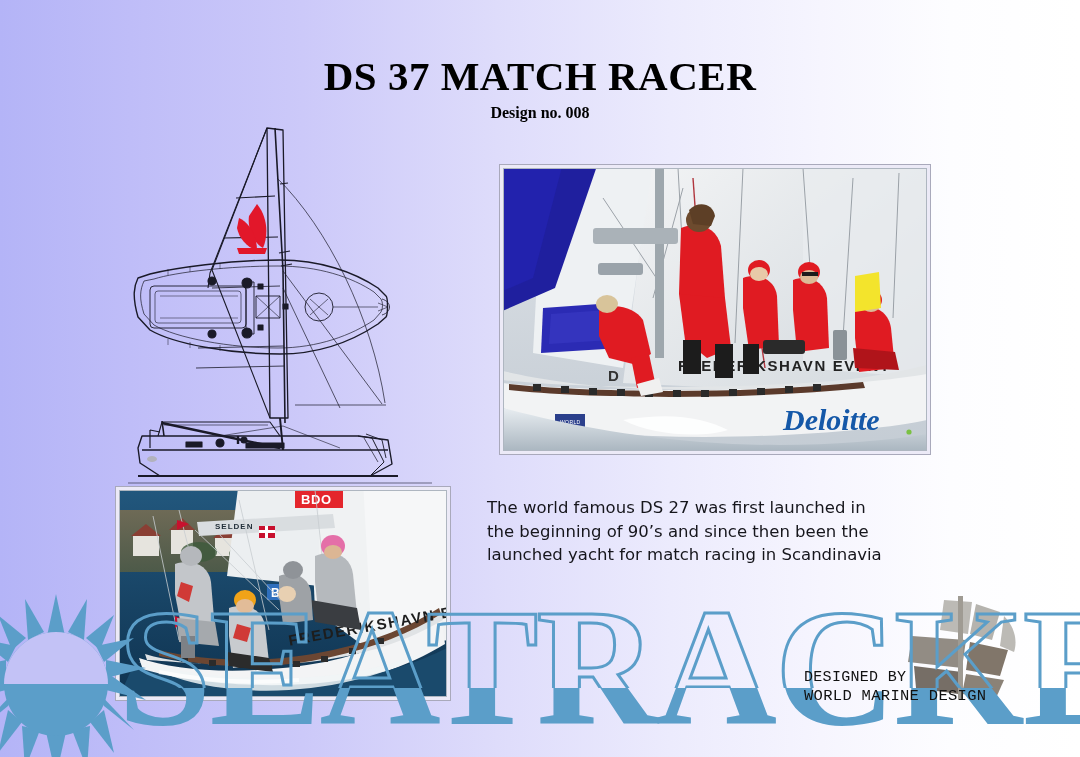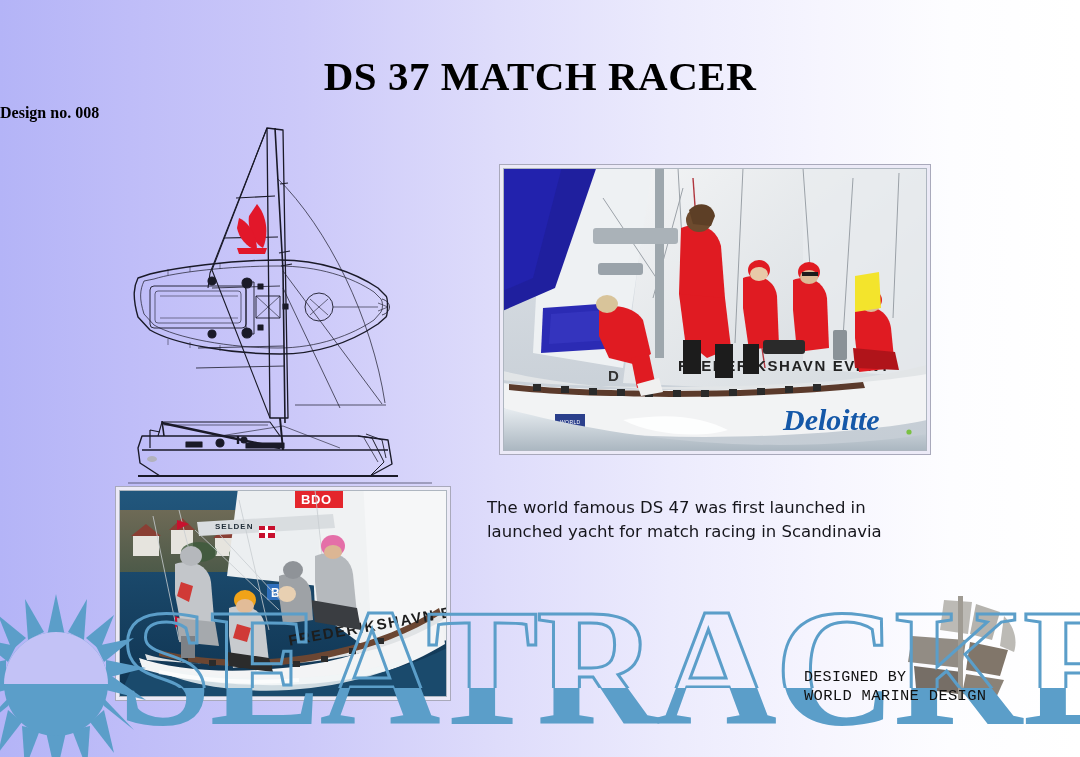--- a/index.html
+++ b/index.html
@@ -10,21 +10,21 @@
     background:linear-gradient(to right,#b4b4f7 0%,#bfbdf8 12%,#ccc9f9 28%,#dedcfb 46%,#ecebfd 62%,#f6f5fe 76%,#fdfdff 88%,#ffffff 100%);
   }
 
   
   .title{
     position:absolute;left:0;right:0;top:52px;text-align:center;
     font-family:"Liberation Serif", serif;font-weight:bold;
     font-size:41px;letter-spacing:.5px;color:#000;
   }
   .subtitle{
-    position:absolute;left:0;right:0;top:104px;
+    position:absolute;left:0;right:0;top:104px;text-align:center;
     font-family:"Liberation Serif", serif;font-weight:bold;
     font-size:16px;color:#000;
   }
 
   
   .drawing{position:absolute;left:120px;top:118px;width:320px;height:370px;}
   .drawing svg{display:block;width:100%;height:100%;}
 
   
   .photo{position:absolute;overflow:hidden;background:#cfd6de;
@@ -418,21 +418,22 @@
       <path d="M20 172 C70 186 140 192 206 186 C246 182 282 172 310 160
                C280 180 230 196 170 200 C110 204 56 192 20 172 Z" fill="#f0f4f6" opacity=".85"></path>
       <path d="M40 182 C80 190 130 194 180 190" stroke="#fff" stroke-width="4" fill="none" opacity=".7"></path>
 
       <rect x="0.5" y="0.5" width="327" height="206" fill="none" stroke="#aeb6c0" stroke-width="1"></rect>
     </g>
   </svg>
 </div>
 
 <div class="description">
-  <div>The world famous DS 47 was first launched in</div>
+  <div>The world famous DS 27 was first launched in</div>
+  <div>the beginning of 90’s and since then been the</div>
   <div>launched yacht for match racing in Scandinavia</div>
 </div>
 
 <div class="watermark-layer">
   <svg viewBox="0 0 1080 757" xmlns="http://www.w3.org/2000/svg">
     <defs>
       <clipPath id="wmAbove">
           <rect x="0" y="560" width="1080" height="128"></rect>
         </clipPath>
       <clipPath id="wmBelow">

